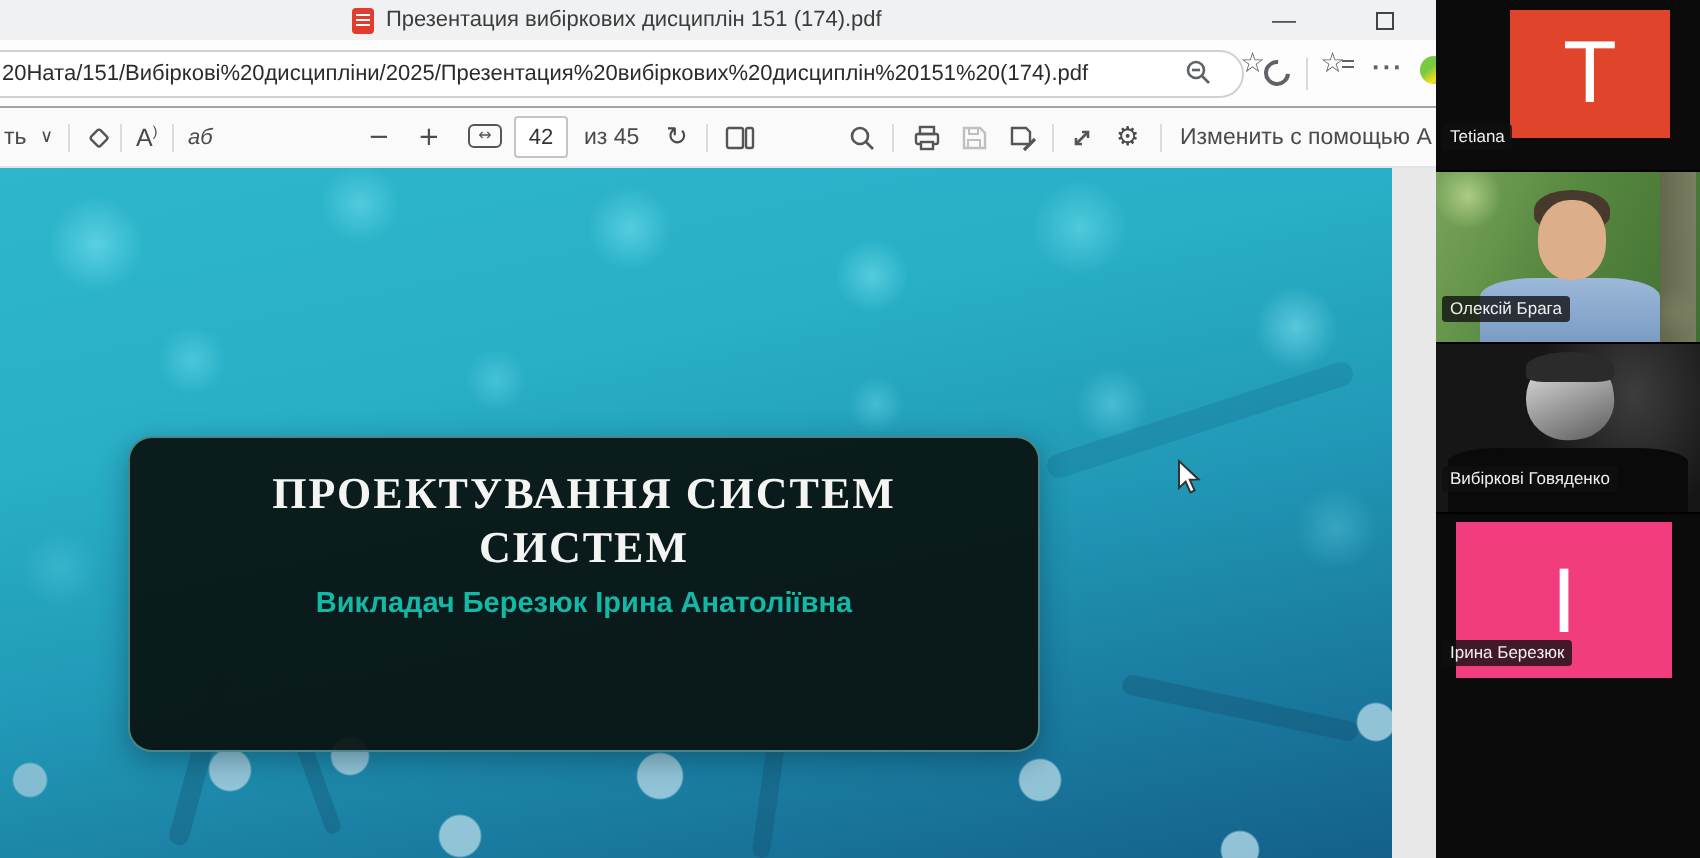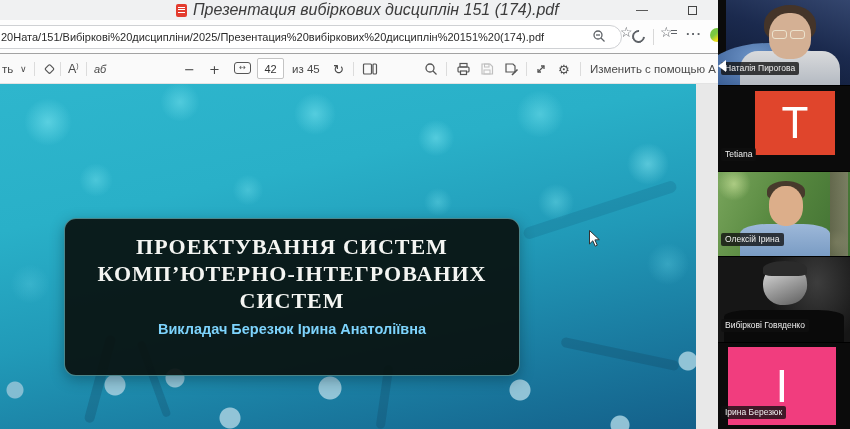--- a/index.html
+++ b/index.html
@@ -7,21 +7,21 @@
   .screen { position:relative; width:850px; height:429px; background:#fff; overflow:hidden; }
 
   
   .browser { position:absolute; left:0; top:0; width:718px; height:429px; background:#fff; }
 
   .titlebar { position:relative; height:20px; background:#f0f1f2; }
   .tab { position:absolute; left:176px; top:0; height:20px; display:flex; align-items:center; gap:6px; }
   .pdficon { width:11px; height:13px; background:#e33b2e; border-radius:2px; position:relative; }
   .pdficon::after { content:""; position:absolute; left:2px; top:3px; width:7px; height:7px;
     background:repeating-linear-gradient(#fff 0 1px, transparent 1px 2.5px); }
-  .tab-title { font-size:16px; color:#3c3c3c; white-space:nowrap;font-style:italic; }
+  .tab-title { font-size:11px; color:#3c3c3c; white-space:nowrap; }
   .win-btn { position:absolute; top:0; width:28px; height:20px; display:flex; align-items:center; justify-content:center; color:#444; }
   .win-min { left:628px; font-size:12px; }
   .win-max { left:678px; }
   .win-max i { display:block; width:9px; height:9px; border:1.2px solid #444; }
 
   .urlrow { position:relative; height:34px; background:#fdfdfd; border-bottom:1px solid #a3a3a3; }
   .urlpill { position:absolute; left:-24px; top:5px; width:646px; height:24px; background:#fff;
     border:1px solid #cfd1d4; border-radius:13px; display:flex; align-items:center; overflow:hidden; }
   .url-text { margin-left:24px; font-size:11px; color:#2b2b2b; white-space:nowrap; overflow:hidden; width:560px; }
   .pill-ico { position:absolute; top:9px; color:#5f6368; }
@@ -81,21 +81,21 @@
   .tr2 { left:150px; bottom:10px; width:8px;  height:80px; transform:rotate(-20deg); }
   .tr3 { left:560px; bottom:70px; width:120px;height:10px; transform:rotate(12deg); }
   .tr4 { left:380px; bottom:0;    width:9px;  height:64px; transform:rotate(8deg); }
   .tr5 { left:520px; top:120px;   width:160px;height:12px; transform:rotate(-18deg); background:rgba(10,60,90,.14); }
 
   .darkbox { position:absolute; left:64px; top:134px; width:456px; height:158px;
     background:rgba(9,17,15,.93); border:1px solid rgba(130,220,230,.55); border-radius:12px;
     box-shadow:0 4px 14px rgba(0,30,40,.35); text-align:center; padding:14px 10px 0; }
   .sl-title { font-family:"Liberation Serif", serif; font-weight:600; font-size:22px; line-height:27px;
     color:#f4f5f2; letter-spacing:1px; }
-  .sl-sub { margin-top:7px; font-size:14.5px; font-weight:700; color:#7dd3fc; }
+  .sl-sub { margin-top:7px; font-size:14.5px; font-weight:700; color:#14b8a6; }
 
   .cursor { position:absolute; left:588px; top:145px; }
 
   
   .sidebar { position:absolute; left:718px; top:0; width:132px; height:429px; background:#0b0b0b;
     display:flex; flex-direction:column; }
   .tile { position:relative; height:20%; background:#0b0b0b; overflow:hidden; border-bottom:1.5px solid #000; }
   .tile:last-child { border-bottom:none; }
   .plabel { position:absolute; left:3px; bottom:10px; background:rgba(15,15,15,.78); color:#efefef;
     font-size:8.5px; padding:1px 4px 2px; border-radius:2px; white-space:nowrap; z-index:5; }
@@ -244,65 +244,50 @@
       <div class="slide">
         <div class="circuit">
           <i class="trace tr1"></i>
             <i class="trace tr2"></i>
             <i class="trace tr3"></i>
             <i class="trace tr4"></i>
         </div>
         <i class="trace tr5"></i>
         <div class="darkbox">
           <div class="sl-title">ПРОЕКТУВАННЯ СИСТЕМ</div>
-          <div class="sl-title">КОМП’ЮТЕРНО-ІНТЕГРОВАНИХ</div>
           <div class="sl-title">СИСТЕМ</div>
           <div class="sl-sub">Викладач Березюк Ірина Анатоліївна</div>
         </div>
         <span class="cursor">
           <svg width="14" height="20" viewBox="0 0 14 20">
               <path d="M1.5 1.5 L1.5 15 L4.8 11.8 L7.2 17.2 L9.3 16.2 L6.9 10.9 L11.3 10.7 Z" fill="#fff" stroke="#333" stroke-width="1"></path>
             </svg>
         </span>
       </div>
     </div>
   </div>
 
   <div class="sidebar">
 
-    <div class="tile">
-      <div class="video v-nat">
-        <span class="nat-earth"></span>
-        <span class="nat-body"></span>
-        <span class="nat-hair"></span>
-        <span class="nat-head"></span>
-        <span class="nat-glasses">
-            <span></span>
-            <span></span>
-          </span>
-      </div>
-      <span class="collapse-arrow"></span>
-      <span class="plabel">Наталія Пирогова</span>
-    </div>
 
     <div class="tile">
       <div class="init-block ib-t" style="background: rgb(224, 69, 44);">
         <span>T</span>
       </div>
       <span class="plabel">Tetiana</span>
     </div>
 
     <div class="tile">
       <div class="video v-olx">
         <span class="olx-trunk"></span>
         <span class="olx-shirt"></span>
         <span class="olx-hair"></span>
         <span class="olx-head"></span>
       </div>
-      <span class="plabel">Олексій Ірина</span>
+      <span class="plabel">Олексій Брага</span>
     </div>
 
     <div class="tile">
       <div class="video v-sas">
         <span class="sas-body"></span>
         <span class="sas-head"></span>
         <span class="sas-hair"></span>
       </div>
       <span class="plabel">Вибіркові Говяденко</span>
     </div>

